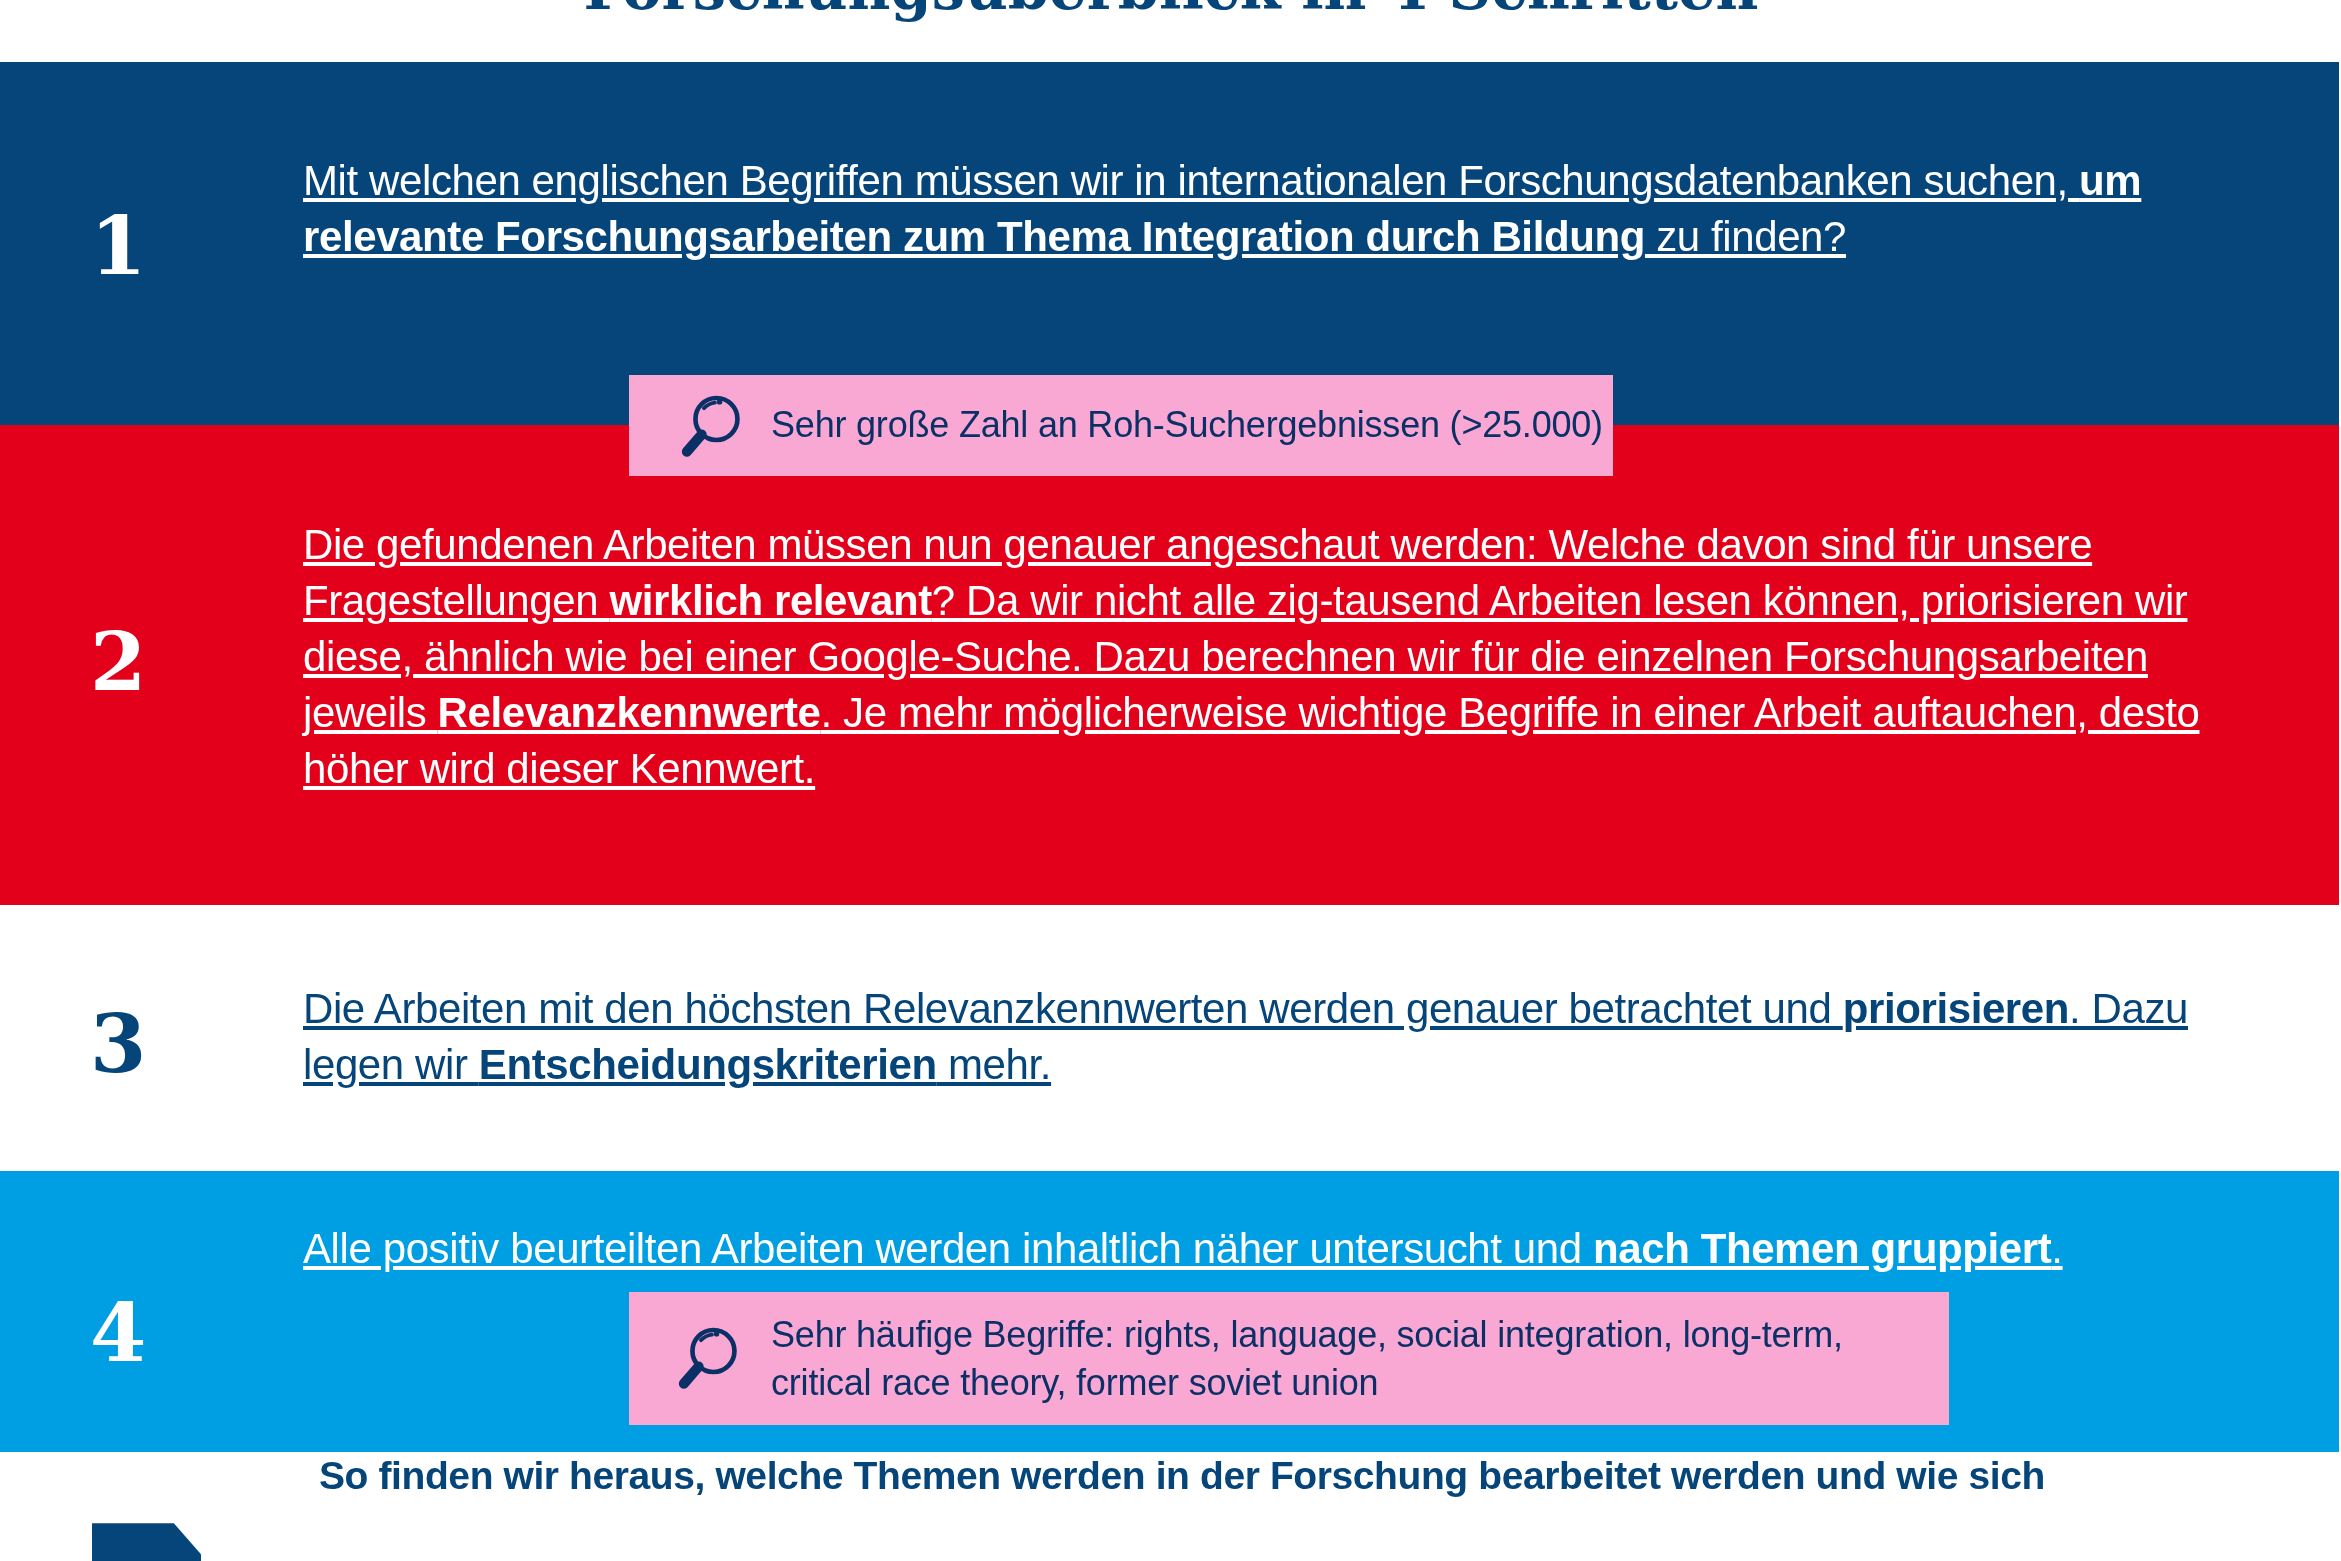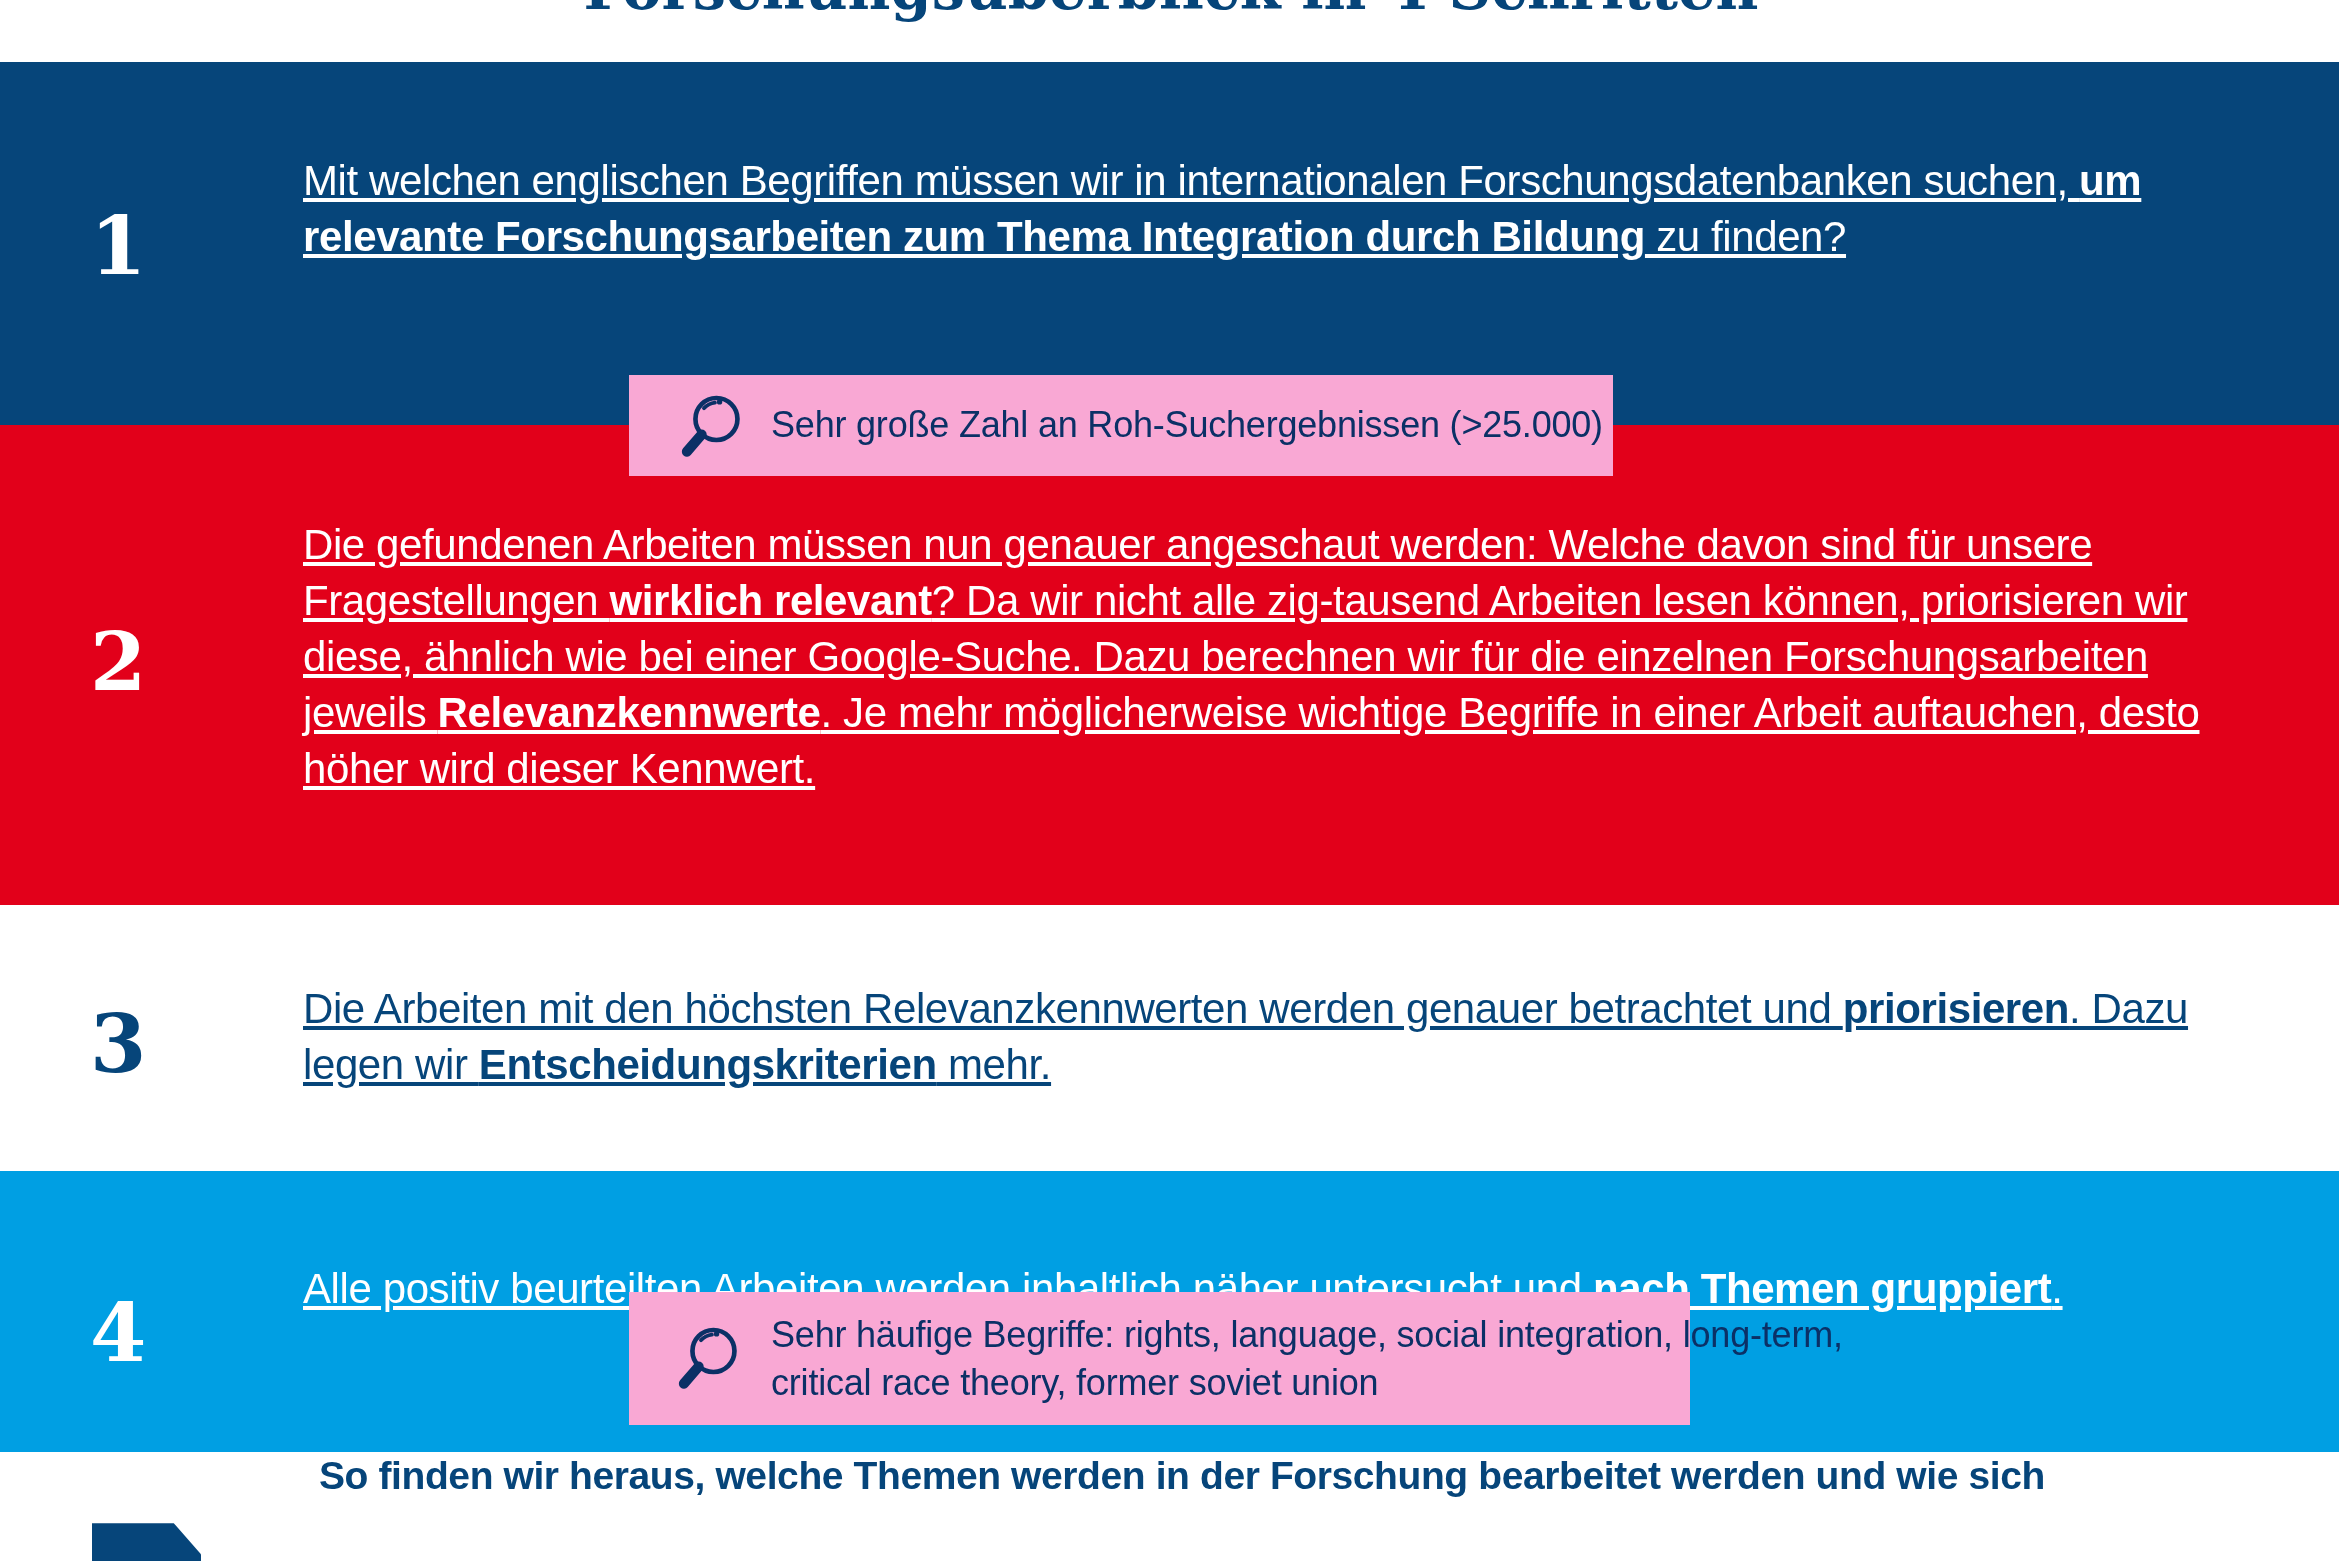--- a/index.html
+++ b/index.html
@@ -70,23 +70,23 @@
   </svg>
   <div class="ctext" style="position:absolute; left:142px; top:26px; white-space:nowrap;">Sehr große Zahl an Roh-Suchergebnissen (&gt;25.000)</div>
 </div>
 
 <section class="band band-3"></section>
 <div class="num navy" style="top:1003px;">3</div>
 <div class="text navy" style="top:981px; width:1889px;"><span>Die Arbeiten mit den höchsten Relevanzkennwerten werden genauer betrachtet und </span><b>priorisieren</b><span>. Dazu legen wir </span><b>Entscheidungskriterien</b><span> mehr.</span></div>
 
 <section class="band band-4"></section>
 <div class="num white" style="top:1292px;">4</div>
-<div class="text white" style="top:1221px; width:1796px;margin-top:40px;"><span>Alle positiv beurteilten Arbeiten werden inhaltlich näher untersucht und </span><b>nach Themen gruppiert</b><span>.</span></div>
+<div class="text white" style="top:1221px; width:1796px;"><span>Alle positiv beurteilten Arbeiten werden inhaltlich näher untersucht und </span><b>nach Themen gruppiert</b><span>.</span></div>
 
-<div class="callout" style="left:629px; top:1292px; width:1061px; height:133px;">
+<div class="callout" style="left:629px; top:1292px; width:1320px; height:133px;">
   <svg class="icon" style="left:44px; top:31px;" width="70" height="70" viewBox="0 0 90 90">
     <circle cx="52" cy="36" r="27" fill="none" stroke="#0B3066" stroke-width="6"></circle>
     <path d="M36 22 Q42 16 50 15" fill="none" stroke="#0B3066" stroke-width="5" stroke-linecap="round"></path>
     <circle cx="56" cy="14" r="3.5" fill="#0B3066"></circle>
     <line x1="33" y1="56" x2="14" y2="78" stroke="#0B3066" stroke-width="13" stroke-linecap="round"></line>
   </svg>
   <div class="ctext" style="position:absolute; left:142px; top:19px; width:1148px;">Sehr häufige Begriffe: rights, language, social integration, long-term, critical race theory, former soviet union</div>
 </div>
 
 <svg class="arrow" width="109" height="47" viewBox="0 0 140 60">

